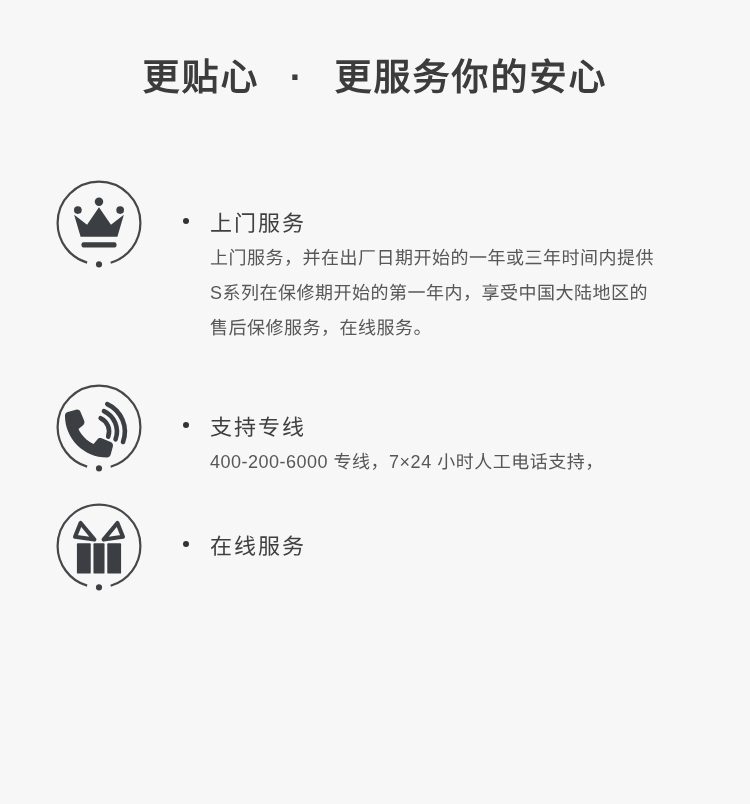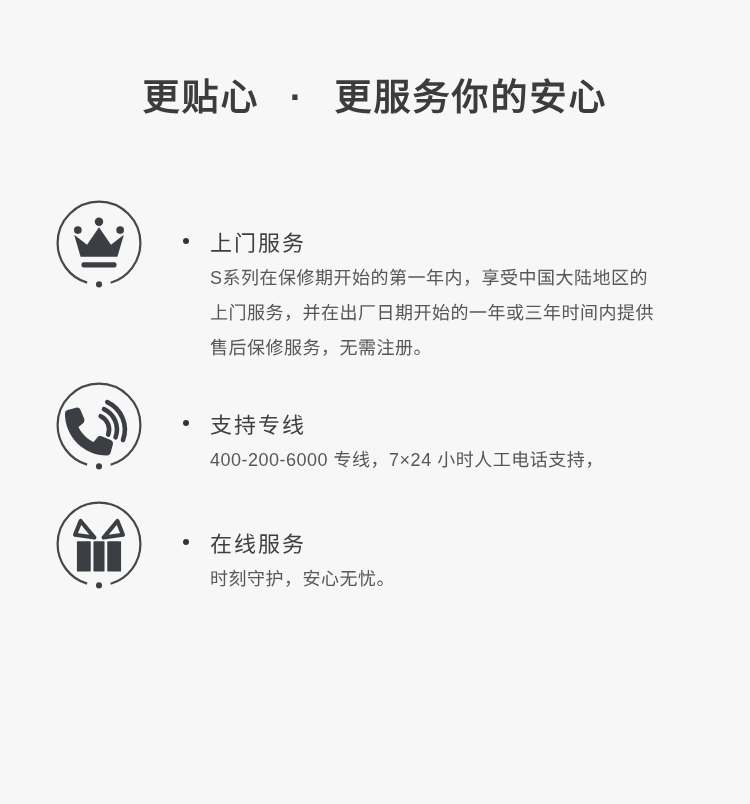--- a/index.html
+++ b/index.html
@@ -10,33 +10,33 @@
     --icon:#3b3e43;
     --ring:#45474b;
   }
   *{margin:0;padding:0;box-sizing:border-box;}
   html,body{background:var(--bg);}
   body{
     width:750px;height:804px;
     font-family:"Liberation Sans","DejaVu Sans",sans-serif;
     overflow:hidden;
   }
-  .page{width:750px;height:804px;background:var(--bg);padding-top:76px;}
+  .page{width:750px;height:804px;background:var(--bg);padding-top:56px;}
   .section-title{
     text-align:center;
     font-size:37px;
     font-weight:700;
     color:var(--title);
     letter-spacing:2px;
     word-spacing:18px;
     line-height:44px;
   }
   .features{margin-top:77px;}
   .feature{display:flex;align-items:flex-start;padding-left:53px;}
-  .feature.gap-sm{margin-bottom:13px;}
+  .feature.gap-sm{margin-bottom:35px;}
   .feature.gap-lg{margin-bottom:20px;}
   .icon-wrap{width:92px;height:92px;flex:none;}
   .icon-wrap svg{width:92px;height:92px;display:block;}
   .icon-ring{fill:none;stroke:var(--ring);stroke-width:2.4;}
   .icon-dot{fill:var(--icon);}
   .icon-fill{fill:var(--icon);}
   .icon-stroke{fill:none;stroke:var(--icon);stroke-linecap:round;stroke-linejoin:round;}
   .feature-text{margin-left:38px;padding-top:30px;}
   .feature-heading{
     display:flex;align-items:center;
@@ -80,23 +80,23 @@
           <path class="icon-fill" d="M23,41 L37,52 L50,33 L63,52 L77,41 L70,65 L30,65 Z"></path>
           <rect class="icon-fill" x="31" y="71" width="38" height="5.5" rx="2"></rect>
         </svg>
       </div>
       <div class="feature-text">
         <div class="feature-heading">
           <span class="bullet"></span>
           <span>上门服务</span>
         </div>
         <div class="feature-desc">
+          <span>上门服务，并在出厂日期开始的一年或三年时间内提供</span>
           <span>S系列在保修期开始的第一年内，享受中国大陆地区的</span>
-          <span>上门服务，并在出厂日期开始的一年或三年时间内提供</span>
-          <span>售后保修服务，无需注册。</span>
+          <span>售后保修服务，在线服务。</span>
         </div>
       </div>
     </div>
 
     <div class="feature gap-lg">
       <div class="icon-wrap">
         <svg viewBox="0 0 100 100" aria-hidden="true">
           <circle class="icon-ring" cx="50" cy="50" r="45" stroke-dasharray="57.7 26 199"></circle>
           <circle class="icon-dot" cx="50" cy="95" r="3.3"></circle>
           <g transform="translate(13,31) scale(0.102)">
@@ -129,19 +129,18 @@
           <rect class="icon-fill" x="44" y="47" width="12" height="33" rx="1"></rect>
           <rect class="icon-fill" x="59" y="47" width="15" height="33" rx="1"></rect>
         </svg>
       </div>
       <div class="feature-text">
         <div class="feature-heading">
           <span class="bullet"></span>
           <span>在线服务</span>
         </div>
         <div class="feature-desc">
-          <span>时刻守护，安心无忧。</span>
         </div>
       </div>
     </div>
 
   </div>
 </div>
 
 </body></html>

